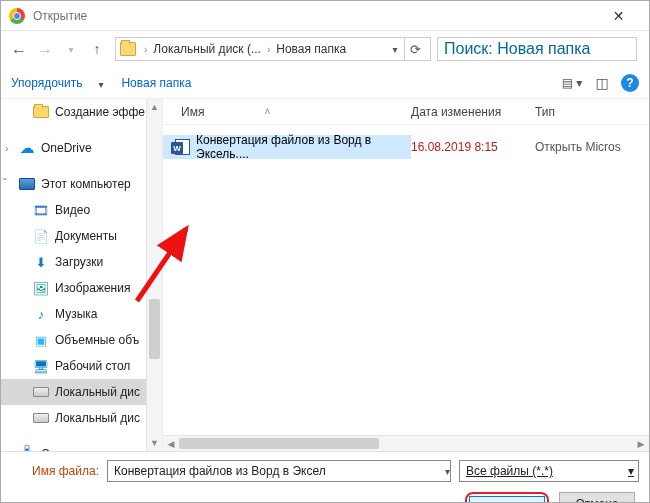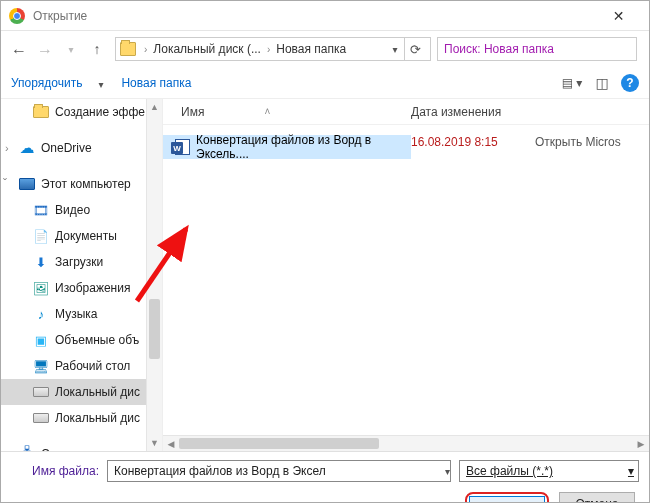--- a/index.html
+++ b/index.html
@@ -13,21 +13,21 @@
 .navbtn { width: 24px; height: 24px; display: flex; align-items: center; justify-content: center; color: #555; border-radius: 2px; }
 .navbtn.disabled { color: #bbb; }
 .upicon { font-size: 14px; }
 .addressbar { flex: 1; height: 24px; border: 1px solid #ccc; display: flex; align-items: center; font-size: 12px; color: #333; padding: 0 4px; margin: 0 4px; }
 .addressbar .folder-glyph { width: 16px; height: 14px; background: #ffd86b; border: 1px solid #caa94a; border-radius: 1px; margin-right: 6px; position: relative; }
 .addressbar .folder-glyph::before { content:""; position:absolute; top:-3px; left:0; width:7px; height:3px; background:#ffd86b; border:1px solid #caa94a; border-bottom:none; border-radius:1px 1px 0 0; }
 .crumb { padding: 0 4px; }
 .crumb-sep { color: #888; font-size: 10px; padding: 0 2px; }
 .addr-drop { margin-left: auto; width: 18px; text-align: center; color: #555; font-size: 10px; }
 .addr-refresh { width: 22px; text-align: center; color: #555; border-left: 1px solid #ccc; height: 100%; display: flex; align-items: center; justify-content: center; font-size: 13px; }
-.searchbox { width: 200px; height: 24px; border: 1px solid #ccc; font-size: 12px; color: #a21caf; display: flex; align-items: center; padding: 0 6px; margin-right: 6px; }
+.searchbox { width: 200px; height: 24px; border: 1px solid #ccc; font-size: 16px; color: #0369a1; display: flex; align-items: center; padding: 0 6px; margin-right: 6px; }
 .toolbar { height: 32px; display: flex; align-items: center; padding: 0 10px; font-size: 12px; gap: 18px; border-bottom: 1px solid #eee; }
 .toolbtn { color: #0066cc; display: flex; align-items: flex-end; gap: 16px; }
 .toolbar .spacer { flex: 1; }
 .viewicons { display: flex; align-items: center; gap: 8px; color: #555; }
 .viewicons .vi { width: 22px; height: 22px; display: flex; align-items: center; justify-content: center; }
 .viewicons .help { width: 18px; height: 18px; border-radius: 50%; background: #1e88e5; color: #fff; font-size: 12px; display: flex; align-items: center; justify-content: center; font-weight: bold; }
 .body { display: flex; height: 352px; position: relative; }
 .sidebar { width: 162px; border-right: 1px solid #eee; overflow: hidden; font-size: 12px; position: relative; }
 .sidebar .sb-scroll { height: 100%; overflow: hidden; }
 .sb-item { height: 26px; display: flex; align-items: center; padding: 0 6px 0 18px; gap: 6px; color: #222; white-space: nowrap; }
@@ -51,35 +51,35 @@
 .ic-net { color: #1565c0; font-size: 13px; }
 .sb-vscroll { position: absolute; right: 0; top: 0; bottom: 0; width: 16px; background: #f4f4f4; border-left: 1px solid #e5e5e5; }
 .sb-vscroll .tr { height: 16px; display: flex; align-items: center; justify-content: center; color: #888; font-size: 9px; }
 .sb-vscroll .thumb { position: absolute; left: 2px; right: 2px; top: 200px; height: 60px; background: #cfcfcf; border-radius: 2px; }
 .filepane { flex: 1; position: relative; font-size: 12px; }
 .colheader { height: 26px; display: flex; align-items: center; color: #444; border-bottom: 1px solid #f0f0f0; }
 .col-name { width: 248px; padding-left: 18px; display: flex; align-items: center; gap: 60px; }
 .col-name .sortarrow { color: #888; font-size: 10px; }
 .col-date { width: 124px; }
 .col-type { flex: 1; }
-.filerow { height: 24px; display: flex; align-items: flex-start; }
+.filerow { height: 24px; display: flex; align-items: center; }
 .filerow.sel .fname-cell { background: #cde8ff; }
 .fname-cell { width: 248px; padding-left: 12px; display: flex; align-items: center; gap: 6px; height: 100%; }
 .word-icon { width: 16px; height: 16px; background: #fff; border: 1px solid #2b579a; position: relative; display: inline-block; }
 .word-icon::before { content:"W"; position:absolute; left:-5px; top:2px; width:12px; height:12px; background:#2b579a; color:#fff; font-size:8px; font-weight:bold; display:flex; align-items:center; justify-content:center; border-radius:1px; }
 .fdate-cell { width: 124px; color: #b91c1c; }
 .ftype-cell { flex: 1; color: #555; }
 .hscroll { position: absolute; left: 0; right: 0; bottom: 0; height: 16px; background: #f4f4f4; border-top: 1px solid #e5e5e5; display: flex; align-items: center; }
 .hscroll .tr { width: 16px; text-align: center; color: #888; font-size: 9px; }
 .hscroll .track { flex: 1; height: 100%; position: relative; }
 .hscroll .thumb { position: absolute; left: 0; width: 200px; top: 2px; bottom: 2px; background: #cfcfcf; border-radius: 2px; }
 .arrow-annot { position: absolute; left: 130px; top: 120px; pointer-events: none; }
 .bottom { border-top: 1px solid #e0e0e0; padding: 8px 10px 10px 10px; }
 .fnrow { display: flex; align-items: center; gap: 8px; margin-bottom: 10px; }
-.fnlabel { font-size: 12px; color: #4c1d95; width: 88px; text-align: right; }
+.fnlabel { font-size: 12px; color: #c2410c; width: 88px; text-align: right; }
 .fninput { flex: 1; height: 22px; border: 1px solid #888; font-size: 12px; padding: 0 0 0 6px; display: flex; align-items: center; justify-content: space-between; color: #222; }
 .fninput .dd { color: #555; font-size: 10px; }
 .filtersel { width: 180px; height: 22px; border: 1px solid #888; font-size: 12px; padding: 0 4px 0 6px; display: flex; align-items: center; justify-content: space-between; color: #222; text-decoration: underline; }
 .btnrow { display: flex; justify-content: flex-end; gap: 10px; padding-right: 4px; }
 .btn { min-width: 76px; height: 24px; font-size: 12px; background: #e1e1e1; border: 1px solid #adadad; display: flex; align-items: center; justify-content: center; color: #222; }
 .btn.primary { border: 1px solid #0078d7; background: #e5f1fb; }
 .btn-split { display: flex; }
 .primary-ring { border: 2px solid #d22; border-radius: 8px; padding: 2px; }
 </style>
 </head>
@@ -199,20 +199,21 @@
     </div>
   </div>
 
   <div class="filepane">
     <div class="colheader">
       <div class="col-name">
           <span>Имя</span>
           <span class="sortarrow">˄</span>
         </div>
       <div class="col-date">Дата изменения</div>
+      <div class="col-type">Тип</div>
     </div>
     <div style="height:10px"></div>
     <div class="filerow sel">
       <div class="fname-cell">
         <span class="word-icon"></span>
         <span>Конвертация файлов из Ворд в Эксель....</span>
       </div>
       <div class="fdate-cell">16.08.2019 8:15</div>
       <div class="ftype-cell">Открыть Micros</div>
     </div>

